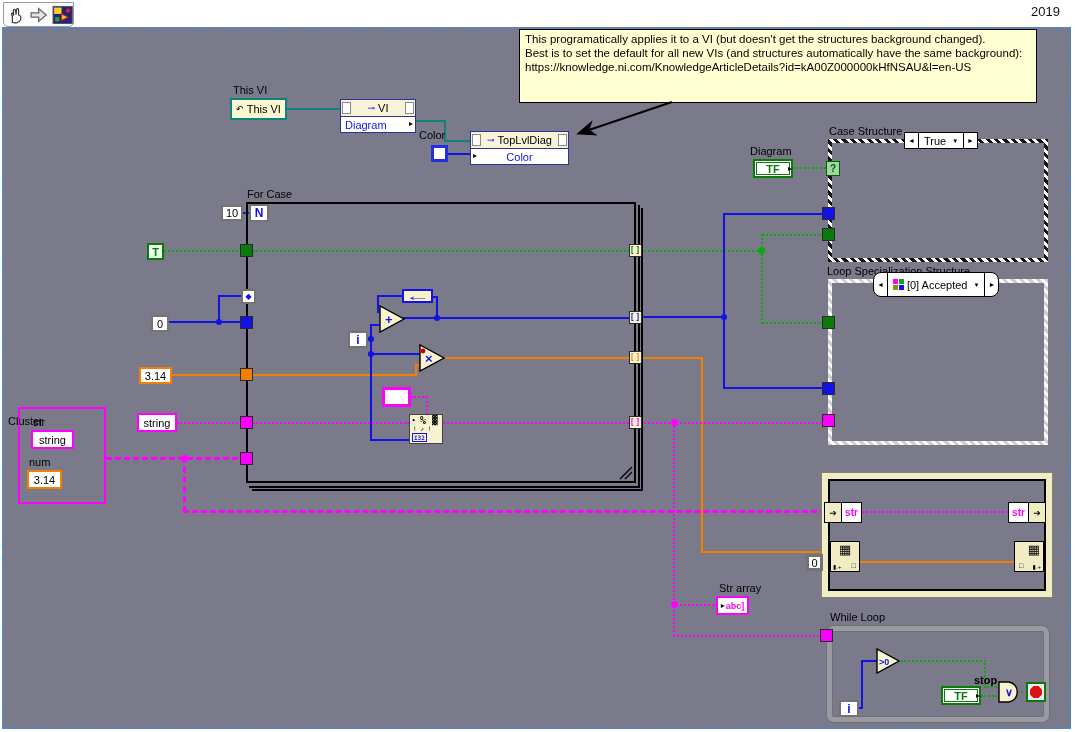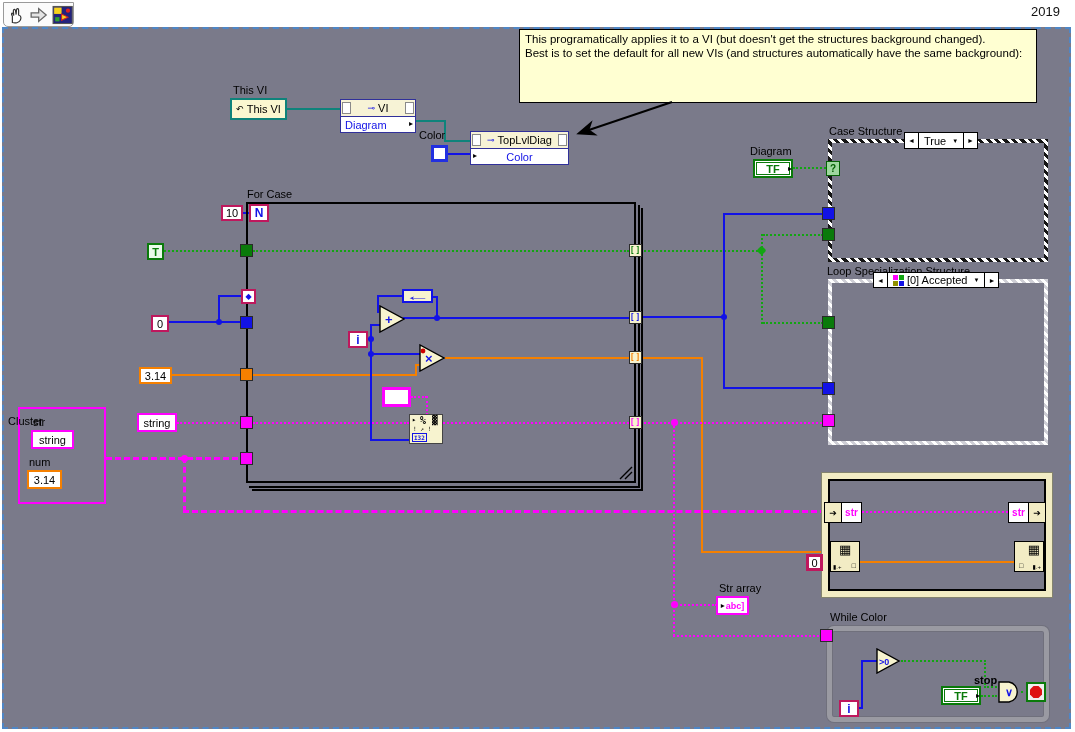--- a/index.html
+++ b/index.html
@@ -21,21 +21,21 @@
   .dot{position:absolute;border-radius:50%;z-index:2;}
   
   .tun{position:absolute;width:13px;height:13px;border:1px solid #2a2a2a;box-sizing:border-box;z-index:4;}
   .tg{background:#0A7A0A;} .tb{background:#1212E6;} .to{background:#F58000;} .tm{background:#FF00FF;}
   .tbr{background:#F7F3CF;display:flex;align-items:center;justify-content:center;
        font:bold 8px "DejaVu Sans Mono",monospace;letter-spacing:1px;}
   .cg{color:#0A7A0A;} .cb{color:#1212E6;} .co{color:#F58000;} .cm{color:#FF00FF;}
   
   .cst{position:absolute;background:#fff;box-sizing:border-box;display:flex;align-items:center;
        justify-content:center;font-size:11px;color:#000;z-index:5;}
-  .bblue{border:2px solid #be185d;} .borg{border:2px solid #F58000;}
+  .bblue{border:2px solid #737373;} .borg{border:2px solid #F58000;}
   .bmag{border:2px solid #FF00FF;} .bgrn{border:2px solid #0A7A0A;}
   .term{font-weight:bold;color:#1212E6;}
   
   .struct{position:absolute;box-sizing:border-box;z-index:3;}
   #forloop{border:2px solid #000;}
   .edgeline{position:absolute;background:#000;z-index:3;}
   #casest{border:4px solid;border-image:repeating-linear-gradient(45deg,#141414 0 3px,#fdfdfd 3px 6px) 4;}
   #tsst{border:4px solid;border-image:repeating-linear-gradient(45deg,#cfcfd6 0 3px,#ffffff 3px 6px) 4;}
   #ipe{border:2px solid #000;box-shadow:0 0 0 6px #F2ECC4,0 0 0 7px #84846e;}
   #whileloop{border:5px solid #9A9AA2;border-radius:7px;box-shadow:inset 0 0 0 1px #70707c,0 0 0 1px #70707c;}
@@ -107,20 +107,21 @@
     </svg>
   </div>
   <div id="year">2019</div>
 
   <div id="canvas"></div>
 
   <div class="comment">
     <div>This programatically applies it to a VI (but doesn't get the structures background changed).</div>
     <div></div>
     <div>Best is to set the default for all new VIs (and structures automatically have the same background):</div>
+    <div>https://knowledge.ni.com/KnowledgeArticleDetails?id=kA00Z000000kHfNSAU&amp;l=en-US</div>
   </div>
   <svg class="abs" style="left:560px;top:94px;z-index:7;" width="125" height="50">
     <defs>
         <marker id="ah" markerWidth="10" markerHeight="8" refX="8" refY="4" orient="auto">
       <polygon points="10,4 0,0 3,4 0,8" fill="#000"></polygon>
         </marker>
       </defs>
     <line x1="112" y1="8" x2="20" y2="39" stroke="#000" stroke-width="2" marker-end="url(#ah)"></line>
   </svg>
 
@@ -306,21 +307,21 @@
 
   <div class="lbl" style="left:750px;top:145px;">Diagram</div>
   <div class="tf" style="left:753px;top:159px;width:40px;height:19px;">
     <span>TF</span>
     <span class="tfarr">▸</span>
   </div>
   <i class="w gdh" style="left:793px;top:167px;width:33px;"></i>
 
   <div class="lbl" style="left:827px;top:265px;">Loop Specialization Structure</div>
   <div id="tsst" class="struct" style="left:828px;top:279px;width:220px;height:166px;"></div>
-  <div class="sel" style="left:873px;top:272px;height:16px;">
+  <div class="sel" style="left:873px;top:272px;height:25px;border-radius:8px;">
     <span class="arr">◄</span>
     <span class="sep"></span>
     <span class="val">
       <span style="display:inline-grid;grid-template-columns:5px 5px;grid-gap:1px;">
         <i style="width:5px;height:5px;background:#FF00FF;"></i>
           <i style="width:5px;height:5px;background:#12A512;"></i>
         <i style="width:5px;height:5px;background:#909000;"></i>
           <i style="width:5px;height:5px;background:#1212E6;"></i>
       </span>
       <span>[0] Accepted</span>
@@ -357,21 +358,21 @@
   <i class="w sh org" style="left:860px;top:561px;width:154px;"></i>
   <div class="cst bblue" style="left:806px;top:554px;width:17px;height:17px;border-width:3px;">0</div>
   <i class="w sh blue" style="left:823px;top:562px;width:7px;"></i>
 
   <div class="lbl" style="left:719px;top:582px;">Str array</div>
   <div class="cst bmag" style="left:716px;top:596px;width:33px;height:19px;gap:1px;">
     <span style="font-size:8px;">▸</span>
     <span style="color:#FF00FF;font-weight:bold;font-size:9px;">abc]</span>
   </div>
 
-  <div class="lbl" style="left:830px;top:611px;">While Color</div>
+  <div class="lbl" style="left:830px;top:611px;">While Loop</div>
   <div id="whileloop" class="struct" style="left:827px;top:626px;width:222px;height:96px;"></div>
   <span class="tun tm" style="left:820px;top:629px;"></span>
 
   <div class="cst bblue term" style="left:839px;top:700px;width:20px;height:17px;font-size:12px;">i</div>
   <i class="w sh blue" style="left:859px;top:707px;width:4px;"></i>
   <i class="w sv blue" style="left:861px;top:660px;height:49px;"></i>
   <i class="w sh blue" style="left:863px;top:660px;width:15px;"></i>
   <svg class="svgnode" style="left:876px;top:648px;" width="25" height="26">
     <polygon points="1,1 1,25 23,13" fill="#F7F3CF" stroke="#000" stroke-width="1.4"></polygon>
     <text x="3" y="17" font-size="9" font-weight="bold" fill="#1212E6">&gt;0</text>

